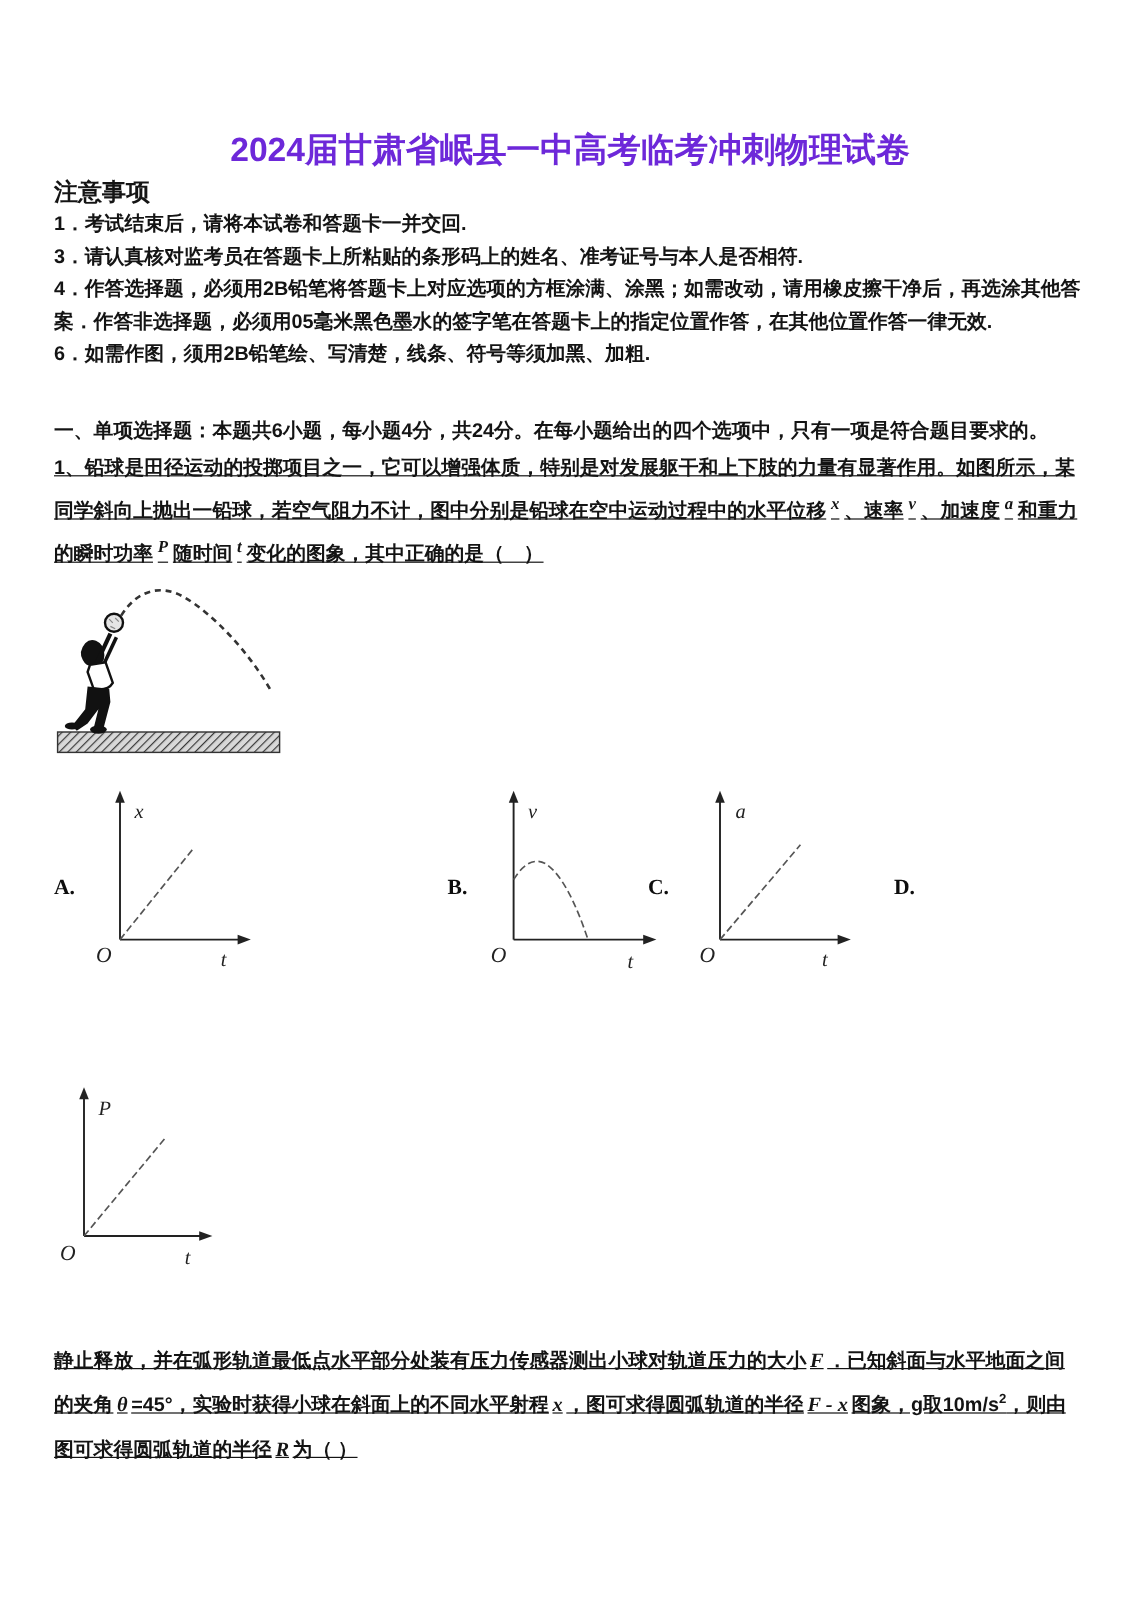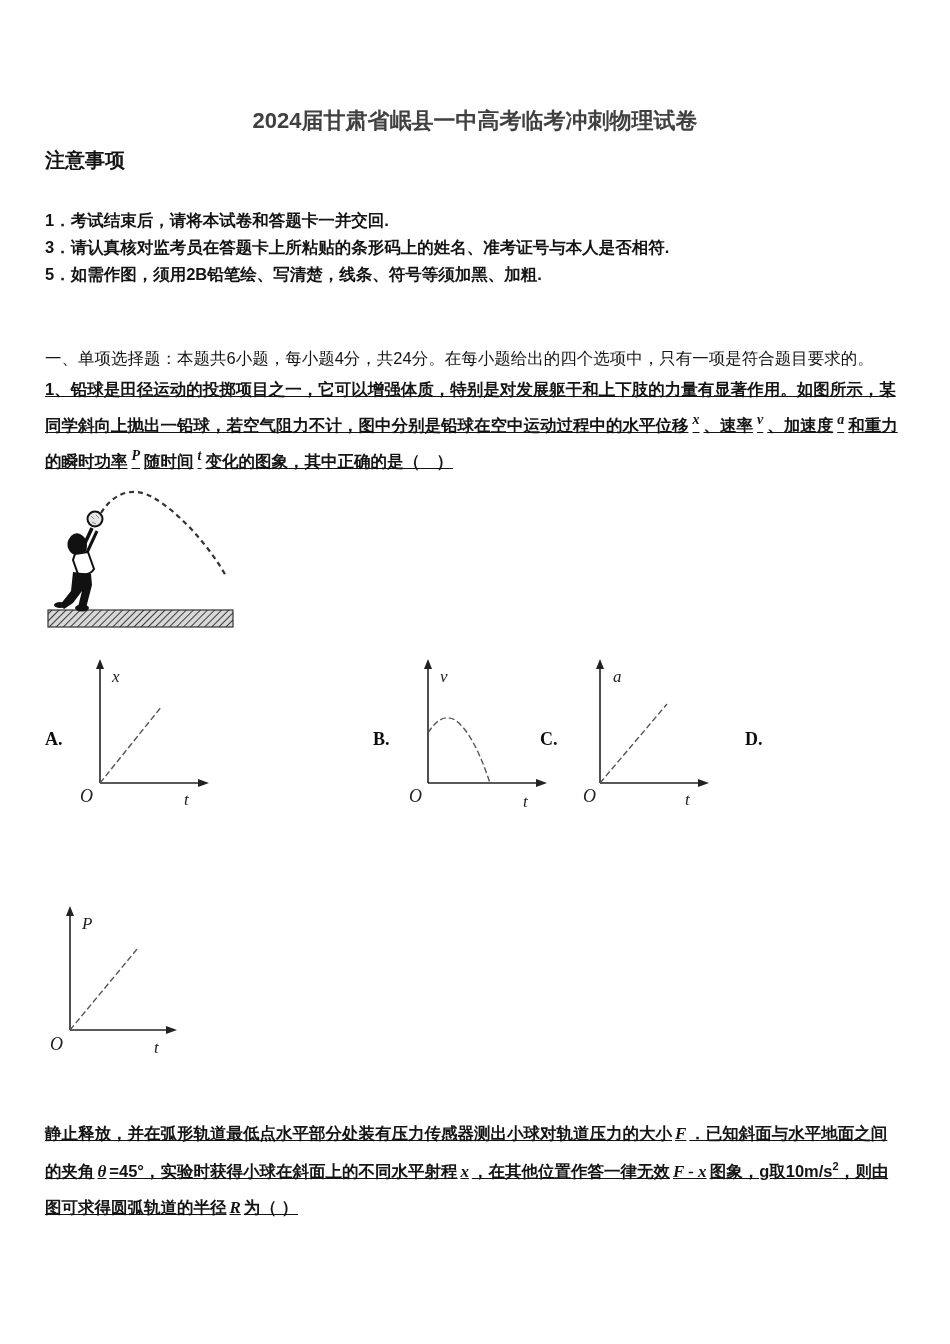--- a/index.html
+++ b/index.html
@@ -2,33 +2,33 @@
 <html><head>
 <meta charset="utf-8">
 <style>
   html,body { margin:0; padding:0; background:#ffffff; }
   .page {
     position:relative; width:950px; height:1344px; background:#fff;
     font-family:"Liberation Sans", sans-serif; color:#141414; overflow:hidden;
   }
   .title {
     position:absolute; top:106px; left:0; width:100%; text-align:center;
-    font-size:22px; font-weight:800; color:#404040;
+    font-size:28px; font-weight:800; color:#6d28d9;
   }
   .notice-heading {
     position:absolute; top:147px; left:45px;
     font-size:20px; font-weight:700;
   }
   .notice {
     position:absolute; top:174px; left:45px; width:864px;
-    font-size:16.5px; font-weight:700; line-height:27px;margin-top:33px;
+    font-size:16.5px; font-weight:700; line-height:27px;
   }
   .section-heading {
     position:absolute; top:348px; left:45px; width:880px; white-space:nowrap;
-    font-size:16.5px; font-weight:400;
+    font-size:16.5px; font-weight:700;
   }
   .qline {
     position:absolute; left:45px; white-space:nowrap;
     font-size:16.5px; font-weight:700;text-decoration:underline;
   }
   .iv {
     font-family:"Liberation Serif", serif; font-style:italic; font-weight:700;
     font-size:17px; padding:0 3px;
   }
   .vsup {
@@ -52,21 +52,22 @@
 
 <div class="page">
 
   <div class="title">2024届甘肃省岷县一中高考临考冲刺物理试卷</div>
 
   <div class="notice-heading">注意事项</div>
 
   <div class="notice">
     <div>1．考试结束后，请将本试卷和答题卡一并交回.</div>
     <div>3．请认真核对监考员在答题卡上所粘贴的条形码上的姓名、准考证号与本人是否相符.</div>
-    <div>5．如需作图，须用2B铅笔绘、写清楚，线条、符号等须加黑、加粗.</div>
+    <div>4．作答选择题，必须用2B铅笔将答题卡上对应选项的方框涂满、涂黑；如需改动，请用橡皮擦干净后，再选涂其他答案．作答非选择题，必须用05毫米黑色墨水的签字笔在答题卡上的指定位置作答，在其他位置作答一律无效.</div>
+    <div>6．如需作图，须用2B铅笔绘、写清楚，线条、符号等须加黑、加粗.</div>
   </div>
 
   <div class="section-heading">一、单项选择题：本题共6小题，每小题4分，共24分。在每小题给出的四个选项中，只有一项是符合题目要求的。</div>
 
   <div class="qline" style="top:379px">1、铅球是田径运动的投掷项目之一，它可以增强体质，特别是对发展躯干和上下肢的力量有显著作用。如图所示，某</div>
 
   <div class="qline" style="top:451px"><span>的瞬时功率</span><span class="vsup">P</span><span>随时间</span><span class="vsup">t</span><span>变化的图象，其中正确的是（　）</span></div>
 
   <div class="qline" style="top:415px"><span>同学斜向上抛出一铅球，若空气阻力不计，图中分别是铅球在空中运动过程中的水平位移</span><span class="vsup">x</span><span>、速率</span><span class="vsup">v</span><span>、加速度</span><span class="vsup">a</span><span>和重力</span></div>
 
@@ -137,17 +138,17 @@
     <polygon points="130,123 141,127 130,131" class="ah"></polygon>
     <line x1="34" y1="127" x2="102" y2="45" class="cv"></line>
     <text x="46" y="26" class="lab">P</text>
     <text x="118" y="150" class="lab">t</text>
     <text x="14" y="147" class="olab">O</text>
   </svg>
 
 
   <div class="qline" style="top:1123px"><span>静止释放，并在弧形轨道最低点水平部分处装有压力传感器测出小球对轨道压力的大小</span><span class="iv">F</span><span>．已知斜面与水平地面之间</span></div>
 
-  <div class="qline" style="top:1160px"><span>的夹角</span><span class="iv">θ</span><span>=45°，实验时获得小球在斜面上的不同水平射程</span><span class="iv">x</span><span>，在其他位置作答一律无效</span><span class="iv">F - x</span><span>图象，g取10m/s</span><sup class="sup2">2</sup><span>，则由</span></div>
+  <div class="qline" style="top:1160px"><span>的夹角</span><span class="iv">θ</span><span>=45°，实验时获得小球在斜面上的不同水平射程</span><span class="iv">x</span><span>，图可求得圆弧轨道的半径</span><span class="iv">F - x</span><span>图象，g取10m/s</span><sup class="sup2">2</sup><span>，则由</span></div>
 
   <div class="qline" style="top:1197px"><span>图可求得圆弧轨道的半径</span><span class="iv">R</span><span>为（ ）</span></div>
 
 </div>
 
 </body></html>

